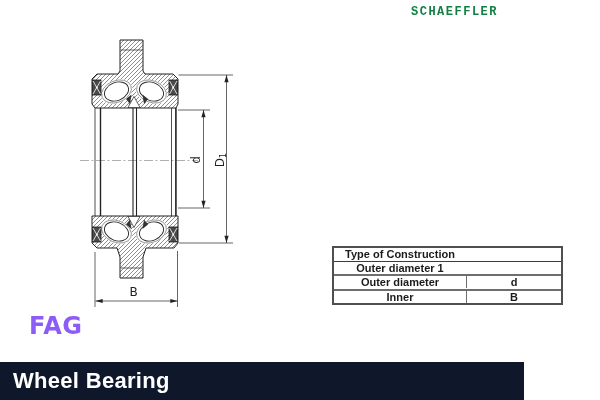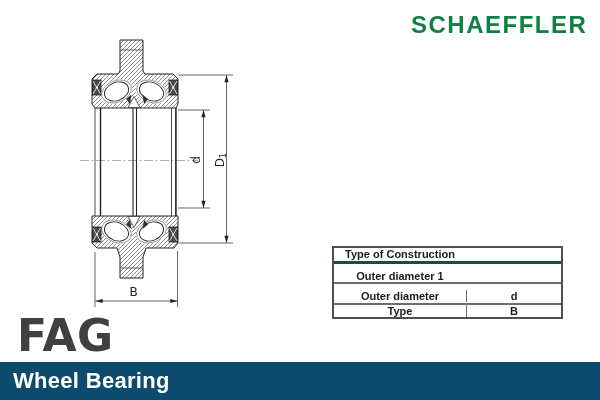--- a/index.html
+++ b/index.html
@@ -1,46 +1,46 @@
 <!DOCTYPE html>
 <html><head>
 <meta charset="utf-8">
 <style>
   html,body{margin:0;padding:0;background:#ffffff;}
   #page{position:relative;width:600px;height:400px;background:#ffffff;overflow:hidden;
         font-family:"Liberation Sans",sans-serif;}
 
   
-  .schaeffler{position:absolute;left:411px;top:11px;
-    font-family:Liberation Sans, sans-serif;
-    font-weight:bold;font-size:24px;letter-spacing:1.5px;color:#128044;}
+  .schaeffler{position:absolute;left:411px;top:5px;
+    font-family:Liberation Mono, monospace;
+    font-weight:bold;font-size:12px;letter-spacing:1.5px;color:#128044;}
 
   
   .drawing{position:absolute;left:60px;top:30px;width:190px;height:285px;}
   .dimtext{font-family:"DejaVu Sans","Liberation Sans",sans-serif;font-size:12px;fill:#222;}
 
   
   .spec{position:absolute;left:332px;top:246px;width:231px;border:2px solid #4f4f4f;
         box-sizing:border-box;background:#fff;}
   .trow{display:flex;height:12.5px;align-items:center;}
-  .trow.b1{border-bottom:3px solid #14532d;}
-  .trow.b2{border-bottom:2px solid #6e6e6e;margin-top:6px;}
+  .trow.b1{border-bottom:1px solid #14532d;}
+  .trow.b2{border-bottom:2px solid #6e6e6e;}
   .tcell{font-size:11px;font-weight:600;color:#1b1b1b;text-align:center;line-height:12px;
          white-space:nowrap;overflow:visible;}
   .tlabel{width:132px;}
   .tvalue{flex:1;border-left:1.5px solid #6e6e6e;}
   .tvalue sub{font-size:8px;font-weight:600;}
 
   
-  .fag{position:absolute;left:17px;top:314px;
+  .fag{position:absolute;left:29px;top:314px;
        font-family:"DejaVu Sans","Liberation Sans",sans-serif;
-       font-weight:bold;font-size:44px;line-height:1;color:#404040;letter-spacing:0.5px;}
+       font-weight:bold;font-size:24px;line-height:1;color:#8b5cf6;letter-spacing:0.5px;}
 
   
-  .footer{position:absolute;left:0;bottom:0;width:600px;height:38px;background:#0c4a6e;}
+  .footer{position:absolute;left:0;bottom:0;width:524px;height:38px;background:#0f172a;}
   .footer .title{color:#ffffff;font-weight:bold;font-size:22px;line-height:38px;
                  padding-left:13px;letter-spacing:0.3px;}
 </style>
 </head>
 <body>
 
 <div id="page">
 
   <div class="schaeffler">SCHAEFFLER</div>
 
@@ -144,21 +144,21 @@
       <div class="tcell tlabel">Type of Construction</div>
     </div>
     <div class="trow b2">
       <div class="tcell tlabel">Outer diameter 1</div>
     </div>
     <div class="trow b2">
       <div class="tcell tlabel">Outer diameter</div>
       <div class="tcell tvalue">d</div>
     </div>
     <div class="trow">
-      <div class="tcell tlabel">Type</div>
+      <div class="tcell tlabel">Inner</div>
       <div class="tcell tvalue">B</div>
     </div>
   </div>
 
   <div class="fag">FAG</div>
 
   <div class="footer">
     <div class="title">Wheel Bearing</div>
   </div>
 

